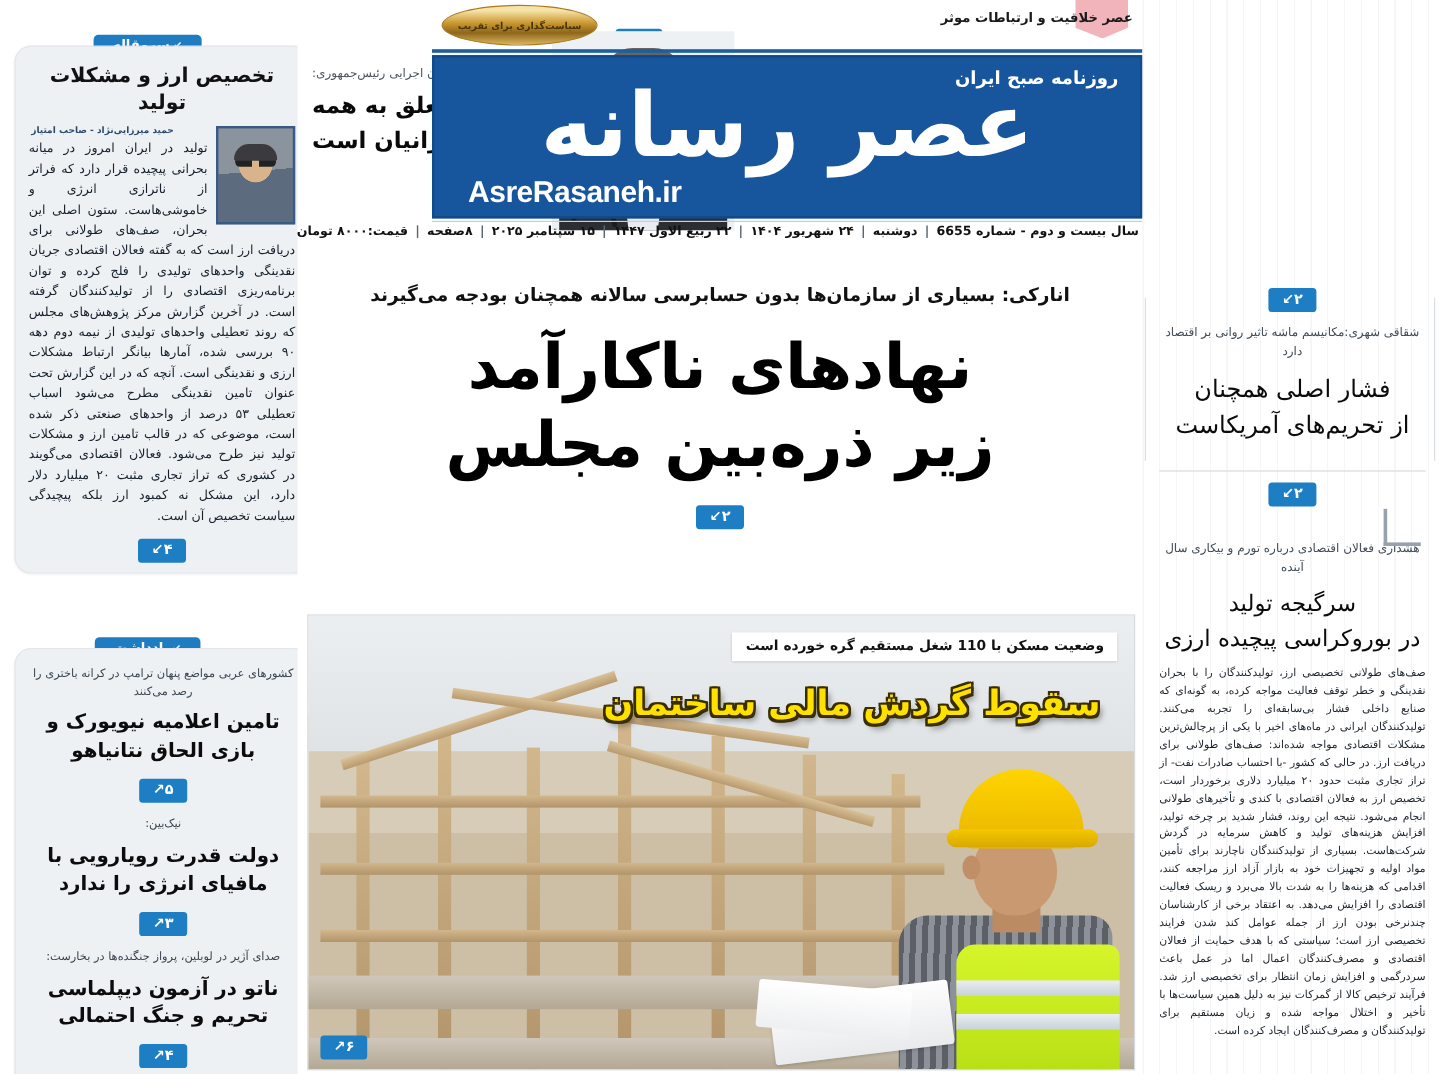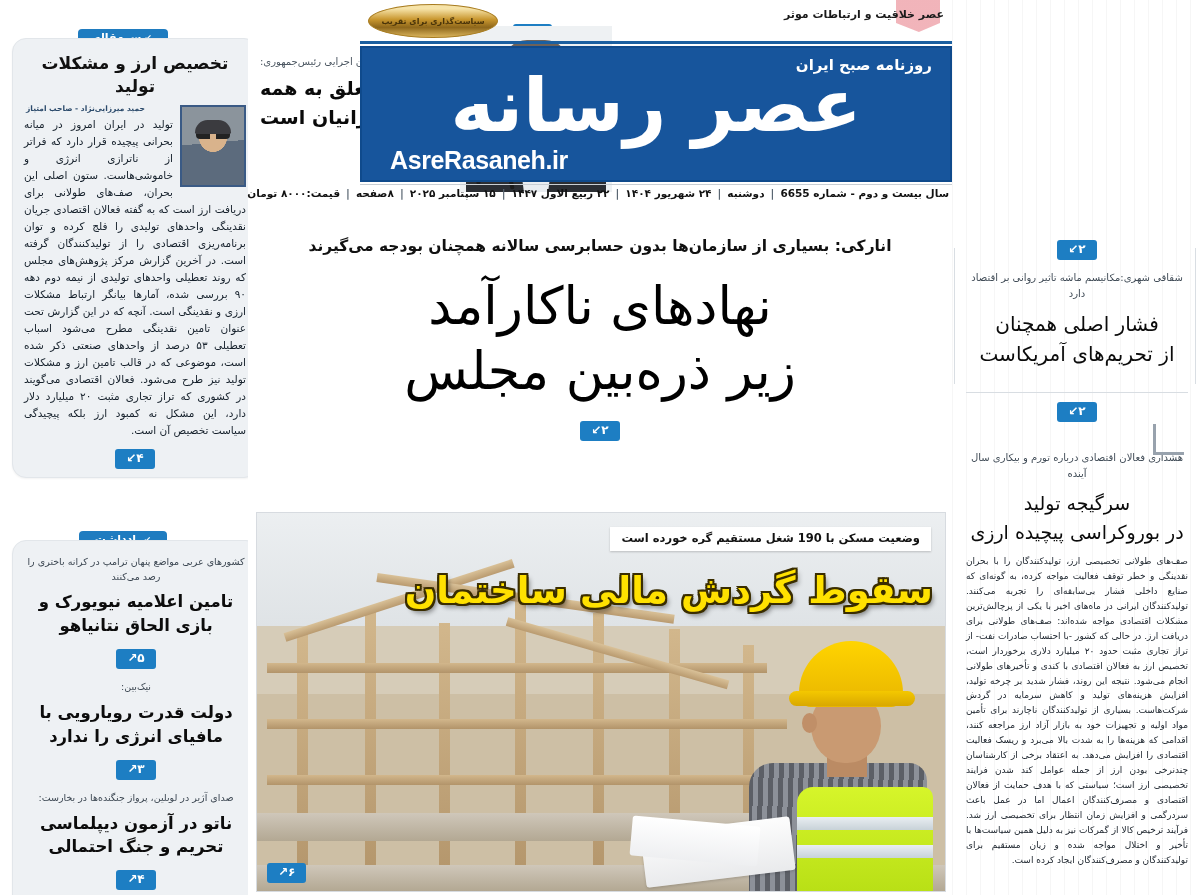--- a/index.html
+++ b/index.html
@@ -167,21 +167,21 @@
     position:absolute;left:0;right:0;top:184px;height:18px;
     font-size:10.5px;color:#111;font-weight:bold;text-align:center;white-space:nowrap;
     border-top:1px solid #c8ced4;padding-top:2px;
   }
   .mh-dateline span{padding:0 3px;}
   .mh-dateline .sep{color:#5a6672;}
 
   
   .lead{position:absolute;left:8px;top:236px;width:688px;text-align:center;}
   .lead-kicker{font-size:15.5px;font-weight:bold;color:#111;margin-bottom:16px;line-height:1.4;}
-  .lead-h1{font-size:52px;font-weight:normal;line-height:1.26;color:#000;letter-spacing:-1px;}
+  .lead-h1{font-size:52px;font-weight:bold;line-height:1.26;color:#000;letter-spacing:-1px;}
   .lead .pg-wrap{margin-top:14px;}
 
   
   .constr{
     position:absolute;left:8px;top:512px;width:688px;height:378px;overflow:hidden;
     background:
       linear-gradient(180deg,#e8ecef 0 22%, #d6ccb8 22% 48%, #cdbfa5 48% 100%);
     border:1px solid #d7dbe0;
   }
   .constr .sky{position:absolute;left:0;right:0;top:0;height:30%;background:linear-gradient(180deg,#eceff1 0,#dfe3e6 100%);}
@@ -232,22 +232,22 @@
     position:absolute;right:186px;bottom:30px;width:128px;height:40px;
     background:linear-gradient(180deg,#ffffff 0,#eeeff1 100%);
     transform:rotate(5deg);border-radius:3px;
   }
   .constr-kicker{
     position:absolute;right:14px;top:14px;background:#fff;color:#121212;
     font-size:11.5px;font-weight:bold;padding:5px 11px;line-height:1.2;
     box-shadow:0 1px 2px rgba(0,0,0,.2);
   }
   .constr-title{
-    position:absolute;right:12px;top:56px;
-    font-size:37px;font-weight:bold;color:#ffe100;
+    position:absolute;right:28px;top:56px;
+    font-size:29px;font-weight:bold;color:#ffe100;
     text-shadow:
       -2px 0 0 #3a2d00, 2px 0 0 #3a2d00, 0 -2px 0 #3a2d00, 0 2px 0 #3a2d00,
       -2px -2px 0 #3a2d00, 2px -2px 0 #3a2d00, -2px 2px 0 #3a2d00, 2px 2px 0 #3a2d00,
       3px 4px 5px rgba(0,0,0,.45);
     letter-spacing:-1px;
   }
   .constr .pg-wrap{position:absolute;left:10px;bottom:8px;}
 
   
   .rc-item{position:absolute;width:222px;right:12px;}
@@ -400,21 +400,21 @@
         <div class="w-vest"></div>
         <div class="w-neck"></div>
         <div class="w-face"></div>
         <div class="w-ear"></div>
         <div class="w-helmet"></div>
         <div class="w-brim"></div>
       </div>
       <div class="w-paper"></div>
       <div class="w-paper2"></div>
 
-      <div class="constr-kicker">وضعیت مسکن با 190 شغل مستقیم گره خورده است</div>
+      <div class="constr-kicker">وضعیت مسکن با 110 شغل مستقیم گره خورده است</div>
       <div class="constr-title">سقوط گردش مالی ساختمان</div>
       <div class="pg-wrap">
         <span class="pg-badge">۶↗</span>
       </div>
     </div>
 
   </div>
 
   <div class="col-right">
     <div class="faint-grid"></div>

